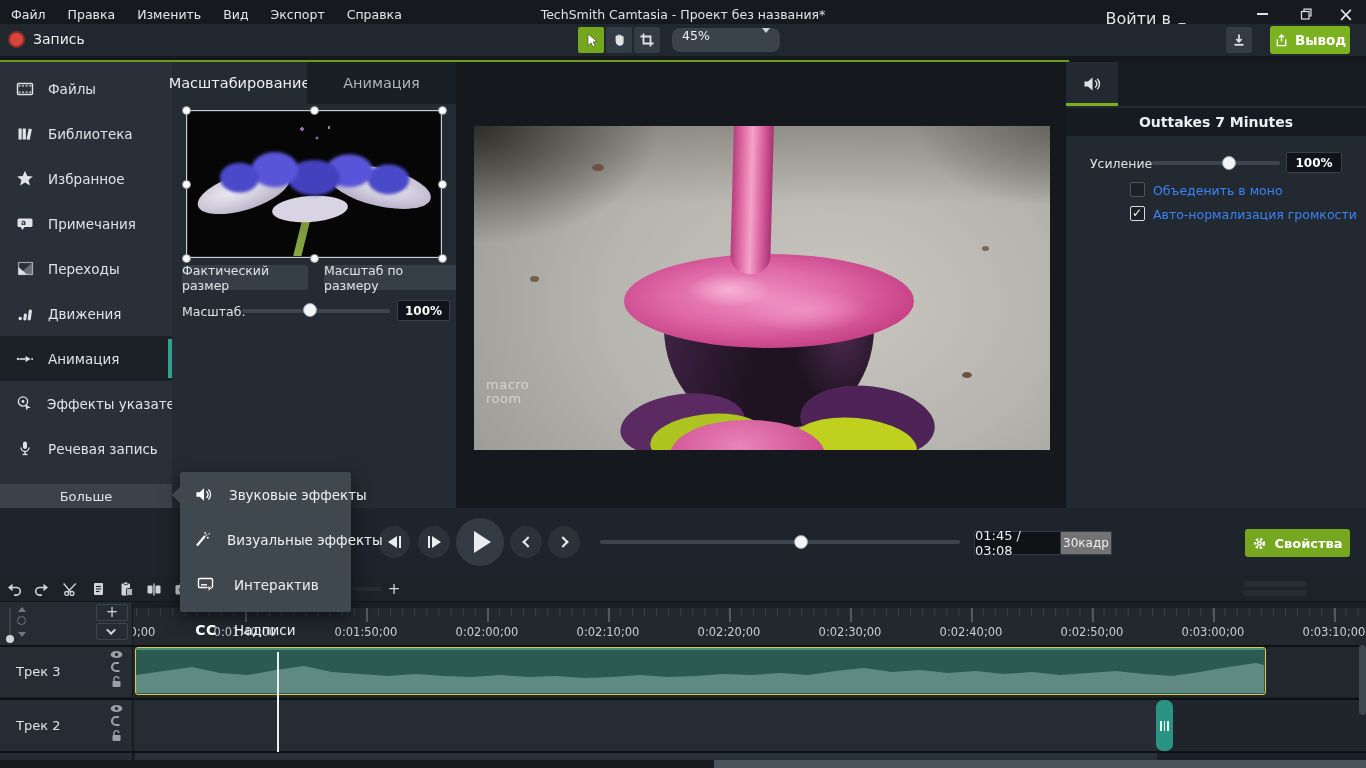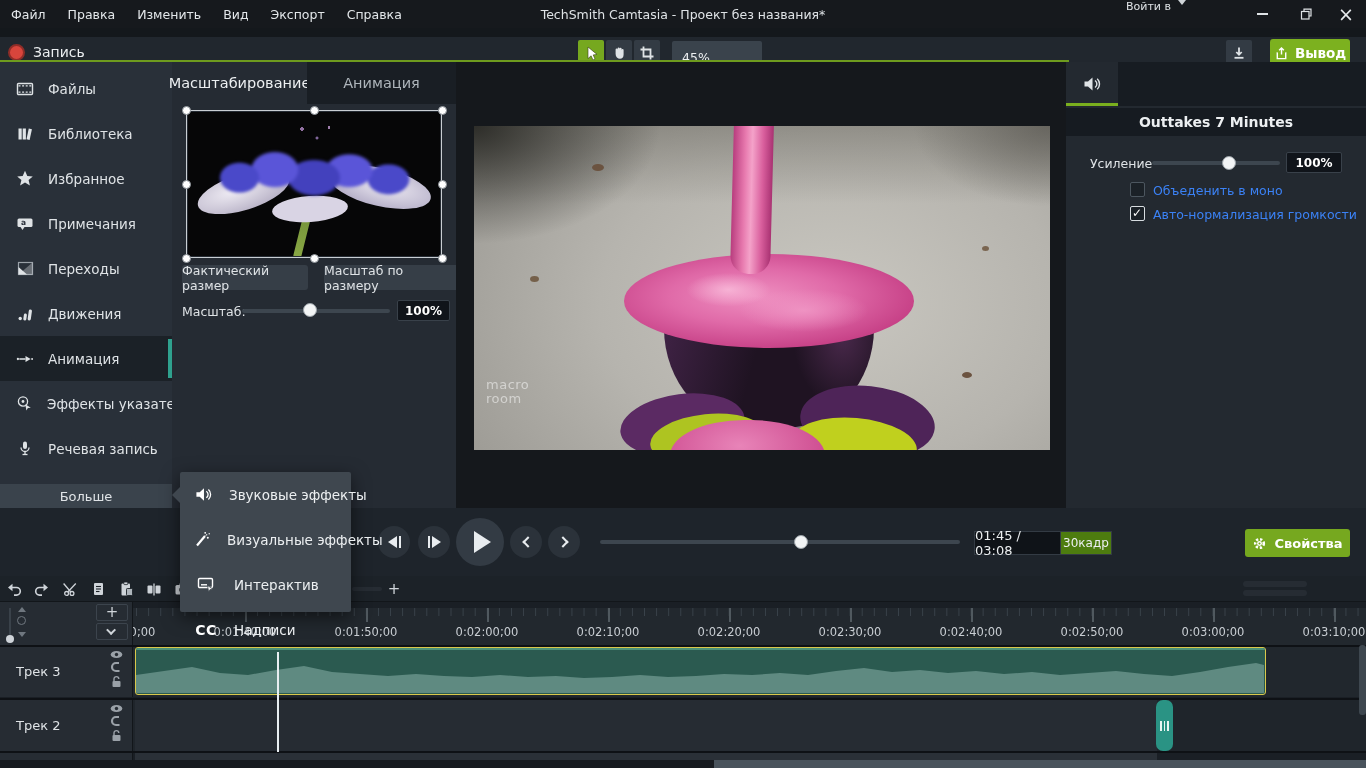--- a/index.html
+++ b/index.html
@@ -5,34 +5,34 @@
   *{margin:0;padding:0;box-sizing:border-box}
   html,body{background:#000}
   #app{position:relative;width:1366px;height:768px;overflow:hidden;background:#14181c;
        font-family:"DejaVu Sans","Liberation Sans",sans-serif;color:#e6eaed;font-size:13px}
   svg{display:block}
 
   
   .menubar{position:absolute;left:0;top:0;width:1366px;height:28px;background:#16191d;display:flex;align-items:center}
   .menu-item{padding:0 11px;font-size:12.5px;color:#e3e7ea;cursor:default}
   .win-title{position:absolute;left:0;right:0;text-align:center;font-size:12.5px;color:#dfe3e6;pointer-events:none}
-  .signin{position:absolute;right:180px;top:0;height:28px;display:flex;align-items:flex-start;gap:7px;font-size:11px;color:#dfe3e6}
+  .signin{position:absolute;right:180px;top:0;height:28px;display:flex;align-items:flex-end;gap:7px;font-size:16px;color:#dfe3e6}
   .caret-down{width:0;height:0;border-left:4px solid transparent;border-right:4px solid transparent;border-top:5px solid #cfd4d8}
   .winbtn{position:absolute;top:0;width:40px;height:28px;display:flex;align-items:center;justify-content:center}
   .minus-glyph{width:11px;height:1.6px;background:#dfe3e6}
   .icon-close::before{content:"×";font-size:19px;color:#e6eaed;line-height:1}
 
   
-  .toolbar2{position:absolute;left:0;top:37px;width:1366px;height:32px;background:#21272e}
+  .toolbar2{position:absolute;left:0;top:24px;width:1366px;height:32px;background:#21272e}
   .rec-dot{position:absolute;left:8px;top:7px;width:17px;height:17px;border-radius:50%;background:#d8453c;border:2px solid #8e2d28}
   .rec-label{position:absolute;left:33px;top:7px;font-size:14px;color:#eceff1}
   .tbtn{position:absolute;top:3px;width:26px;height:26px;background:#333b44;border-radius:2px;display:flex;align-items:center;justify-content:center}
   .tbtn.active{background:#76a81f}
-  .zoom-dd{position:absolute;left:672px;top:4px;width:90px;height:24px;background:#3a434c;border-radius:2px;
-           display:flex;align-items:flex-end;font-size:12.5px;color:#eceff1;padding:0 10px}
+  .zoom-dd{position:absolute;left:672px;top:4px;width:108px;height:24px;background:#3a434c;border-radius:8px;
+           display:flex;align-items:flex-start;font-size:12.5px;color:#eceff1;padding:0 10px}
   .zoom-dd .caret-down{margin-left:auto}
   .export-btn{position:absolute;left:1270px;top:2px;width:80px;height:28px;background:#7cb11f;border-radius:3px;
               display:flex;align-items:center;justify-content:center;gap:6px;font-size:13.5px;color:#fff;font-weight:bold}
   .accent-line{position:absolute;left:0;top:60px;width:1069px;height:2px;background:#6e9b1e}
 
   
   .sidebar{position:absolute;left:0;top:62px;width:172px;height:446px;background:#293039}
   .sbitem{position:relative;height:45px;display:flex;align-items:center;gap:14px;padding-left:16px}
   .sbitem.sel{background:#1b2127}
   .sbitem.sel .selbar{position:absolute;right:0;top:3px;bottom:3px;width:4px;background:#2fa18e}
@@ -401,21 +401,21 @@
       </div>
     <div class="pbtn" style="left:548px;top:18px">
         <span class="chev right"></span>
       </div>
 
     <div class="slider-track" style="left:600px;top:32px;width:360px"></div>
     <div class="slider-thumb" style="left:794px;top:27px"></div>
 
     <div class="timebox">
       <div class="timeseg" style="width:86px;background:#0f1318;border:1px solid #333b44;border-right:none">01:45 / 03:08</div>
-      <div class="timeseg" style="width:52px;background:#4d7c0f;border:1px solid #333b44;font-size:12px">30кадр</div>
+      <div class="timeseg" style="width:52px;background:#737373;border:1px solid #333b44;font-size:12px">30кадр</div>
     </div>
 
     <div class="props-btn">
       <svg width="15" height="15" viewBox="0 0 16 16">
         <circle cx="8" cy="8" r="4.6" fill="none" stroke="#fff" stroke-width="2.7" stroke-dasharray="2.4 1.95"></circle>
         <circle cx="8" cy="8" r="2.6" fill="#fff"></circle>
           <circle cx="8" cy="8" r="1.1" fill="#76a81f"></circle>
       </svg>
       <span>Свойства</span>
     </div>

